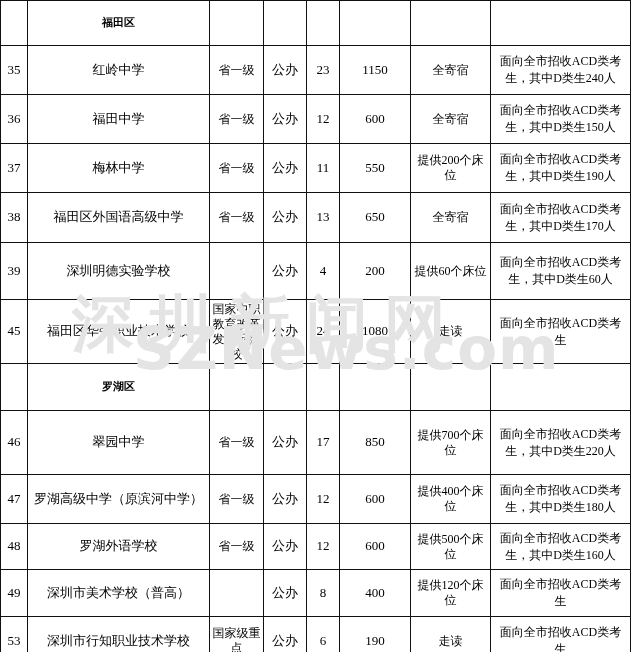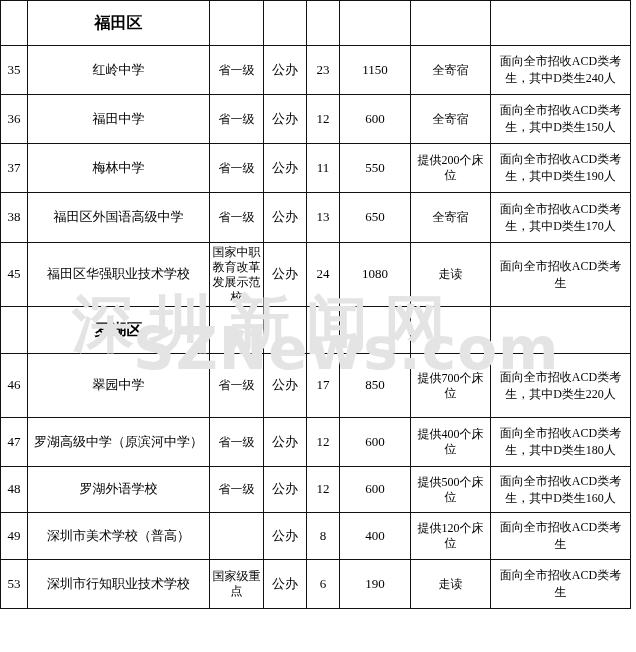--- a/index.html
+++ b/index.html
@@ -37,21 +37,21 @@
     padding: 0 2px;
     word-break: break-all;
     overflow: hidden;
   }
   
   .school-table td.c2 { font-size: 12px; padding: 0 2px; }          
   .school-table td.c6 { font-size: 12px; padding: 0 1px; }          
   .school-table td.c7 { font-size: 12px; padding: 0 7px; line-height: 1.4; } 
   .school-table td.section {
     font-weight: bold;
-    font-size: 16px;
+    font-size: 11px;
     font-family: "Liberation Sans", "DejaVu Sans", sans-serif;
   }
   
   .wm {
     position: absolute;
     z-index: 5;
     pointer-events: none;
     white-space: nowrap;
     font-weight: bold;
     font-family: "DejaVu Sans", "Liberation Sans", sans-serif;
@@ -132,20 +132,30 @@
         <tr style="height: 50px; padding-left: 32px;">
           <td class="c0">38</td>
           <td class="c1">福田区外国语高级中学</td>
           <td class="c2">省一级</td>
           <td class="c3">公办</td>
           <td class="c4">13</td>
           <td class="c5">650</td>
           <td class="c6">全寄宿</td>
           <td class="c7">面向全市招收ACD类考生，其中D类生170人</td>
         </tr>
+        <tr style="height: 57px;">
+          <td class="c0">39</td>
+          <td class="c1">深圳明德实验学校</td>
+          <td class="c2"></td>
+          <td class="c3">公办</td>
+          <td class="c4">4</td>
+          <td class="c5">200</td>
+          <td class="c6">提供60个床位</td>
+          <td class="c7">面向全市招收ACD类考生，其中D类生60人</td>
+        </tr>
         <tr style="height: 64px;">
           <td class="c0">45</td>
           <td class="c1">福田区华强职业技术学校</td>
           <td class="c2">国家中职教育改革发展示范校</td>
           <td class="c3">公办</td>
           <td class="c4">24</td>
           <td class="c5">1080</td>
           <td class="c6">走读</td>
           <td class="c7">面向全市招收ACD类考生</td>
         </tr>

